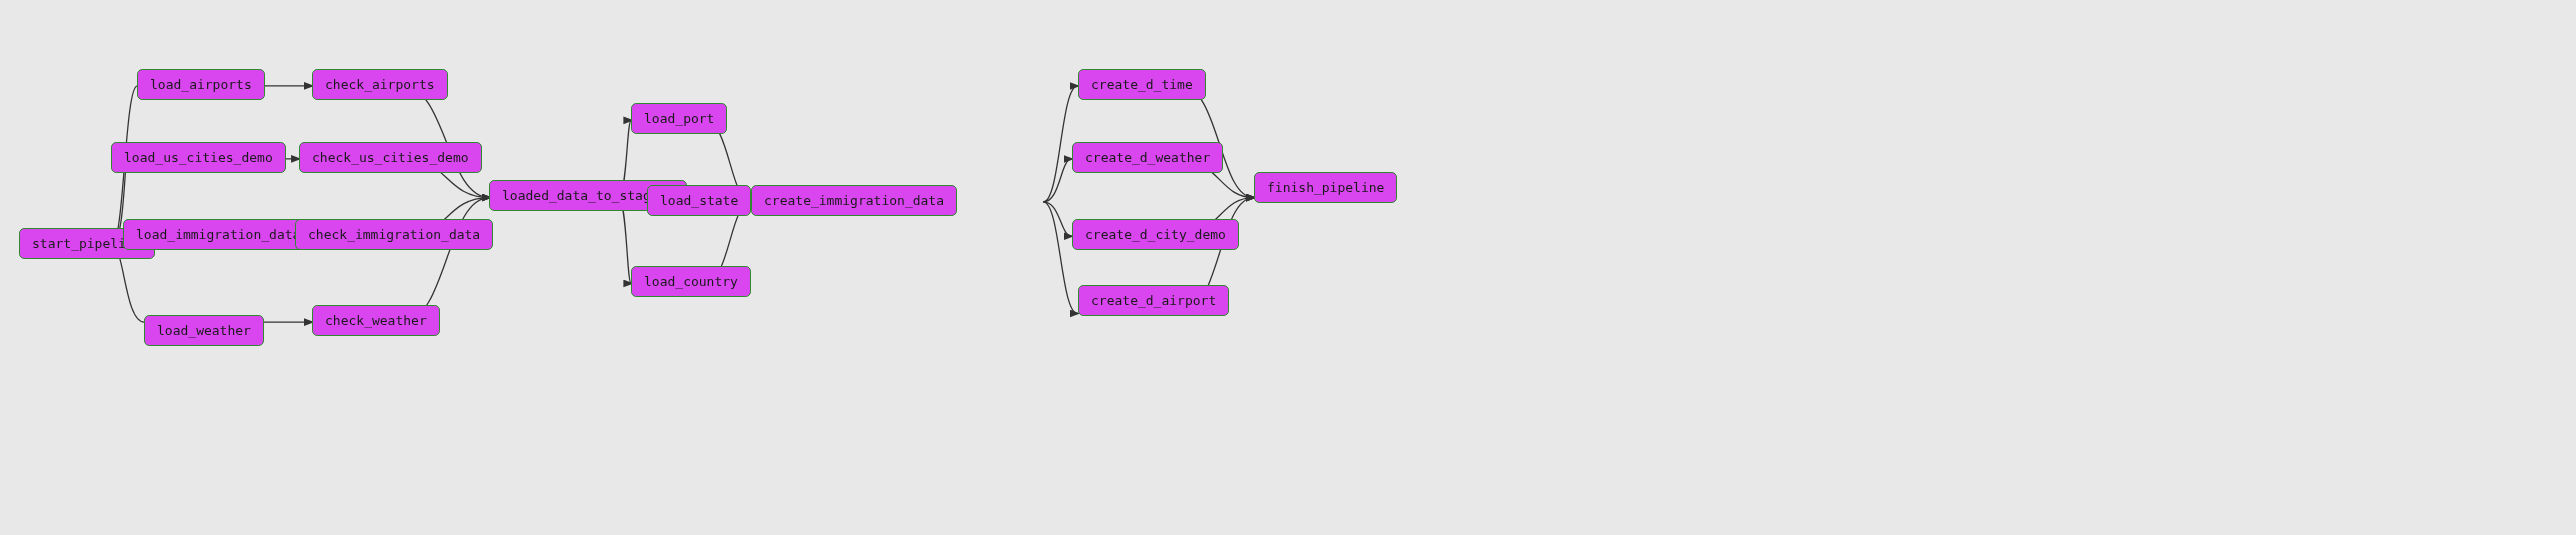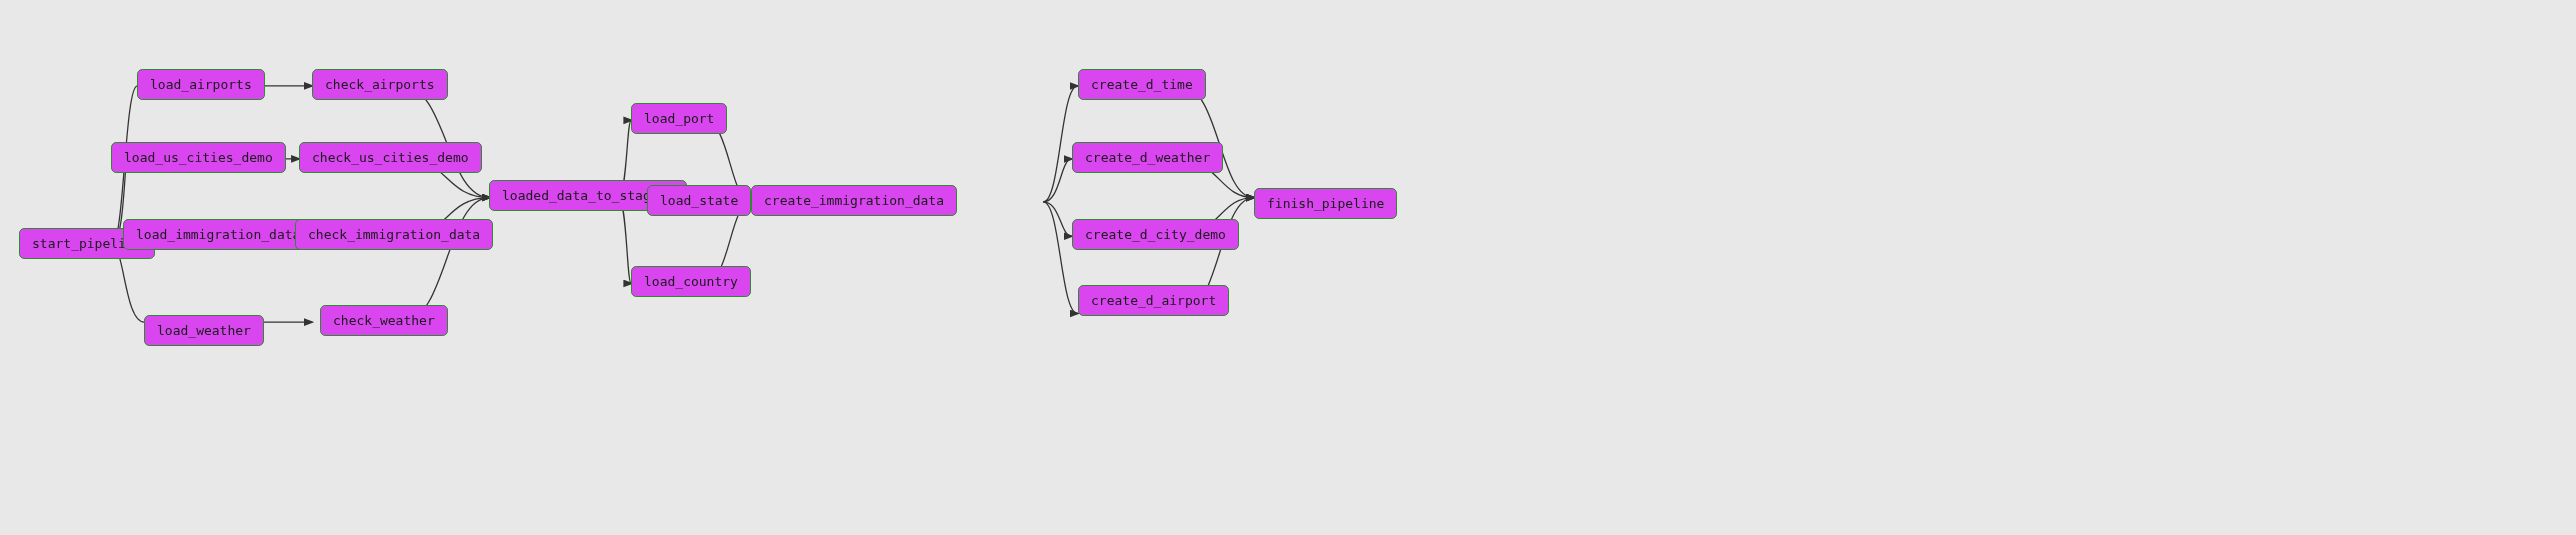--- a/index.html
+++ b/index.html
@@ -105,25 +105,25 @@
   </svg>
 
   <div class="node" style="left:19px;top:228px">start_pipeline</div>
   <div class="node" style="left:137px;top:69px">load_airports</div>
   <div class="node" style="left:111px;top:142px">load_us_cities_demo</div>
   <div class="node" style="left:123px;top:219px">load_immigration_data</div>
   <div class="node" style="left:144px;top:315px">load_weather</div>
   <div class="node" style="left:312px;top:69px">check_airports</div>
   <div class="node" style="left:299px;top:142px">check_us_cities_demo</div>
   <div class="node" style="left:295px;top:219px">check_immigration_data</div>
-  <div class="node" style="left:320px;top:305px">check_weather</div>
+  <div class="node" style="left:312px;top:305px">check_weather</div>
   <div class="node" style="left:489px;top:180px">loaded_data_to_staging</div>
   <div class="node" style="left:631px;top:103px">load_port</div>
   <div class="node" style="left:647px;top:185px">load_state</div>
   <div class="node" style="left:631px;top:266px">load_country</div>
   <div class="node" style="left:751px;top:185px">create_immigration_data</div>
   <div class="node" style="left:1078px;top:69px">create_d_time</div>
   <div class="node" style="left:1072px;top:142px">create_d_weather</div>
   <div class="node" style="left:1072px;top:219px">create_d_city_demo</div>
   <div class="node" style="left:1078px;top:285px">create_d_airport</div>
-  <div class="node" style="left:1254px;top:188px">finish_pipeline</div>
+  <div class="node" style="left:1254px;top:172px">finish_pipeline</div>
 </div>
 
 
 </body></html>

